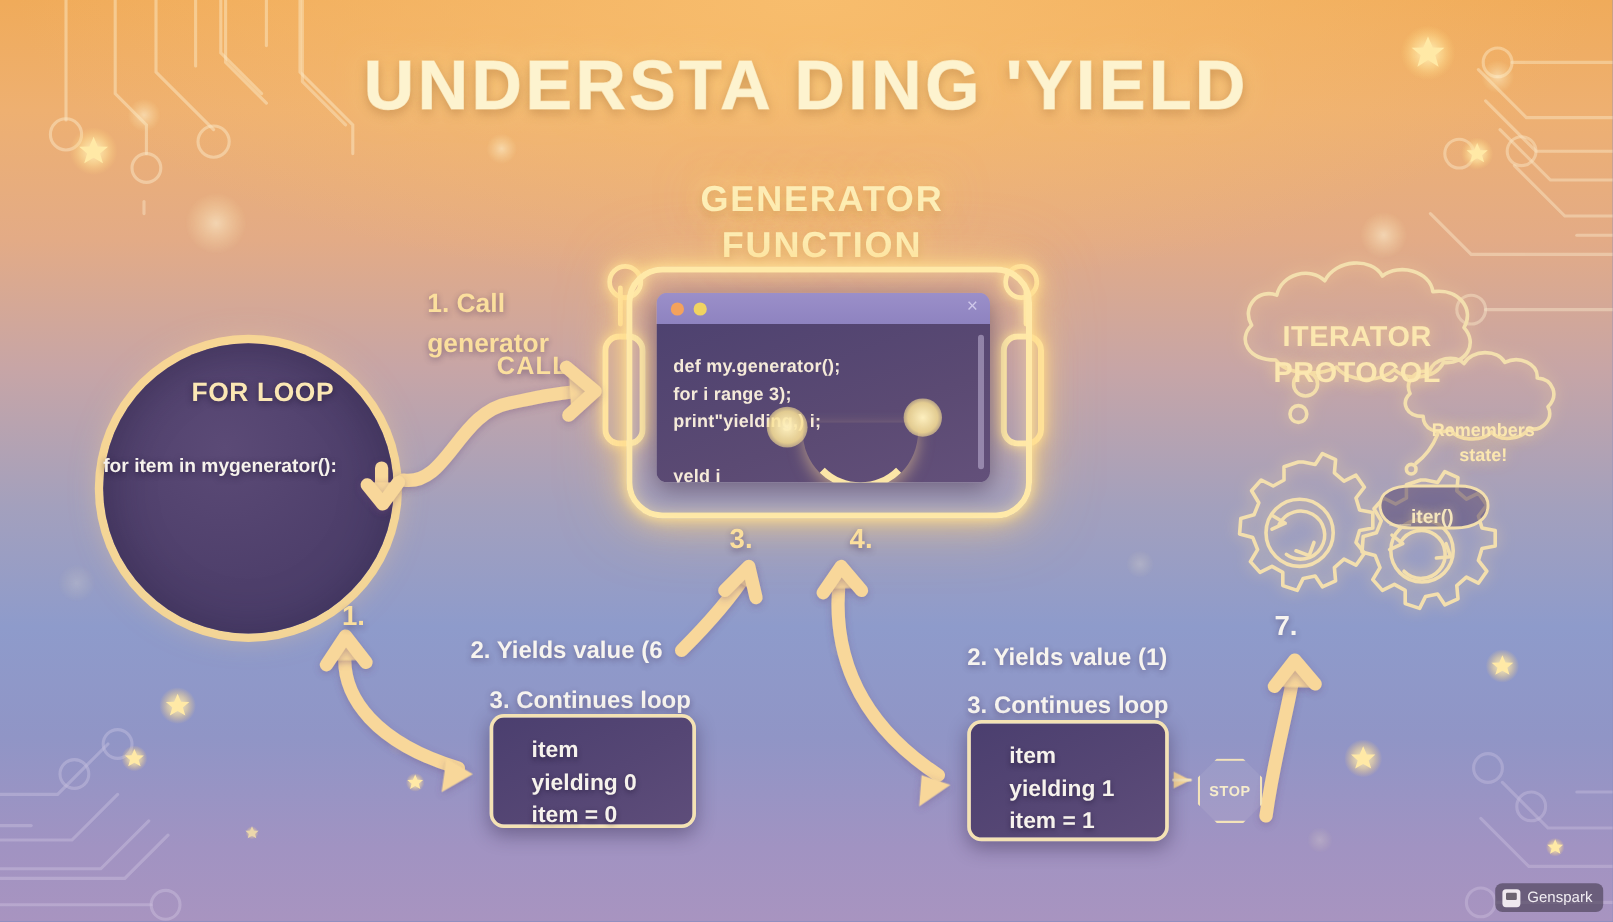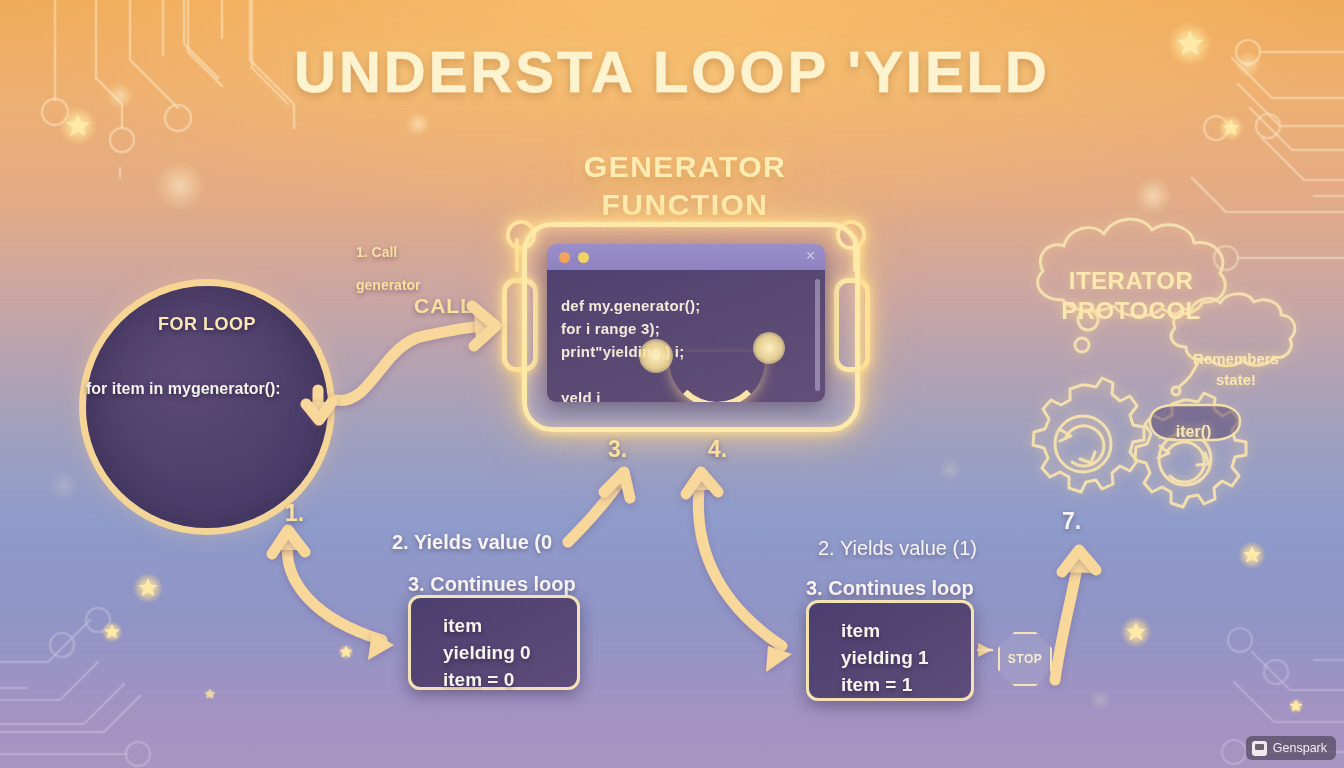--- a/index.html
+++ b/index.html
@@ -39,22 +39,22 @@
   .white{color:#f7f4ef;}
   .shadowtx{text-shadow:0 2px 5px rgba(60,40,80,.45);}
 
   
   #forloop{
     position:absolute;left:86px;top:286px;width:242px;height:242px;border-radius:50%;
     background:radial-gradient(circle at 42% 36%, #5b4a76 0%, #4e3f6b 55%, #4a3f6d 100%);
     box-shadow:0 0 0 7px rgba(250,217,148,.92), 0 0 26px rgba(255,210,140,.55), inset 0 0 40px rgba(30,20,50,.35);
   }
   #forloop-title{
-    position:absolute;left:0;top:28px;width:100%;text-align:center;
-    font-size:18px;font-weight:bold;letter-spacing:.5px;color:#fbe7b4;
+    position:absolute;left:12px;top:28px;width:100%;text-align:center;
+    font-size:22px;font-weight:bold;letter-spacing:.5px;color:#fbe7b4;
     text-shadow:0 2px 5px rgba(30,20,50,.6);
   }
   #forloop-code{
     position:absolute;left:0;top:88px;width:100%;text-align:left;
     font-size:16px;font-weight:bold;color:#f6f2ec;line-height:30px;
     text-shadow:0 2px 5px rgba(30,20,50,.6);
   }
 
   
   #robot{position:absolute;left:500px;top:222px;width:372px;height:200px;}
@@ -284,34 +284,34 @@
         <circle r="13" fill="url(#starGlow)"></circle>
         <path d="M0,-11 L3.2,-3.6 L11,-3.4 L5,1.8 L7.2,9 L0,4.9 L-7.2,9 L-5,1.8 L-11,-3.4 L-3.2,-3.6 Z" fill="#ffe9a6"></path>
       </g>
       <g transform="translate(210,694) scale(.5)" opacity=".8">
         <circle r="11" fill="url(#starGlow)"></circle>
         <path d="M0,-11 L3.2,-3.6 L11,-3.4 L5,1.8 L7.2,9 L0,4.9 L-7.2,9 L-5,1.8 L-11,-3.4 L-3.2,-3.6 Z" fill="#ffe9a6"></path>
       </g>
     </g>
   </svg>
 
-  <div class="title">UNDERSTA LOOP 'YIELD</div>
+  <div class="title">UNDERSTA DING 'YIELD</div>
 
   <div id="gen-title">
     <span>GENERATOR</span><br>
     <span>FUNCTION</span>
   </div>
 
   <div id="forloop">
     <div id="forloop-title">FOR LOOP</div>
     <div id="forloop-code">for item in
 mygenerator():</div>
   </div>
 
-  <div class="lbl cream shadowtx" style="left:356px;top:236px;font-size:14px;line-height:33px;font-weight:600;">1. Call
+  <div class="lbl cream shadowtx" style="left:356px;top:236px;font-size:22px;line-height:33px;font-weight:600;">1. Call
 generator</div>
   <div class="lbl cream shadowtx" style="left:414px;top:294px;font-size:21px;font-weight:bold;letter-spacing:1px;">CALL</div>
 
   <div id="robot">
     <div class="antenna" id="ant-l"></div>
     <div class="antstem" id="stem-l"></div>
     <div class="antenna" id="ant-r"></div>
     <div class="antstem" id="stem-r"></div>
     <div class="ear" id="ear-l"></div>
     <div class="ear" id="ear-r"></div>
@@ -383,29 +383,29 @@
       <path d="M472,306 L496,326 L474,346"></path>
       <path d="M306,404 L319,420 L332,402"></path>
     </g>
   </svg>
 
   <div class="lbl cream shadowtx" style="left:285px;top:500px;font-size:23px;font-weight:bold;">1.</div>
   <div class="lbl cream shadowtx" style="left:608px;top:436px;font-size:23px;font-weight:bold;">3.</div>
   <div class="lbl cream shadowtx" style="left:708px;top:436px;font-size:23px;font-weight:bold;">4.</div>
   <div class="lbl white shadowtx" style="left:1062px;top:508px;font-size:23px;font-weight:bold;">7.</div>
 
-  <div class="lbl white shadowtx" style="left:392px;top:531px;font-size:20px;font-weight:bold;">2. Yields value (0</div>
+  <div class="lbl white shadowtx" style="left:392px;top:531px;font-size:20px;font-weight:bold;">2. Yields value (6</div>
   <div class="lbl white shadowtx" style="left:408px;top:573px;font-size:20px;font-weight:bold;">3. Continues loop</div>
   <div class="resbox" id="box1">
     <div class="line">item</div>
     <div class="line">yielding 0</div>
     <div class="line">item = 0</div>
   </div>
 
-  <div class="lbl white shadowtx" style="left:806px;top:537px;font-size:20px;font-weight:normal;margin-left:12px;">2. Yields value (1)</div>
+  <div class="lbl white shadowtx" style="left:806px;top:537px;font-size:20px;font-weight:bold;">2. Yields value (1)</div>
   <div class="lbl white shadowtx" style="left:806px;top:577px;font-size:20px;font-weight:bold;">3. Continues loop</div>
   <div class="resbox" id="box2">
     <div class="line">item</div>
     <div class="line">yielding 1</div>
     <div class="line">item = 1</div>
   </div>
 
   <div id="stopsign">
     <span id="stoptxt">STOP</span>
   </div>

